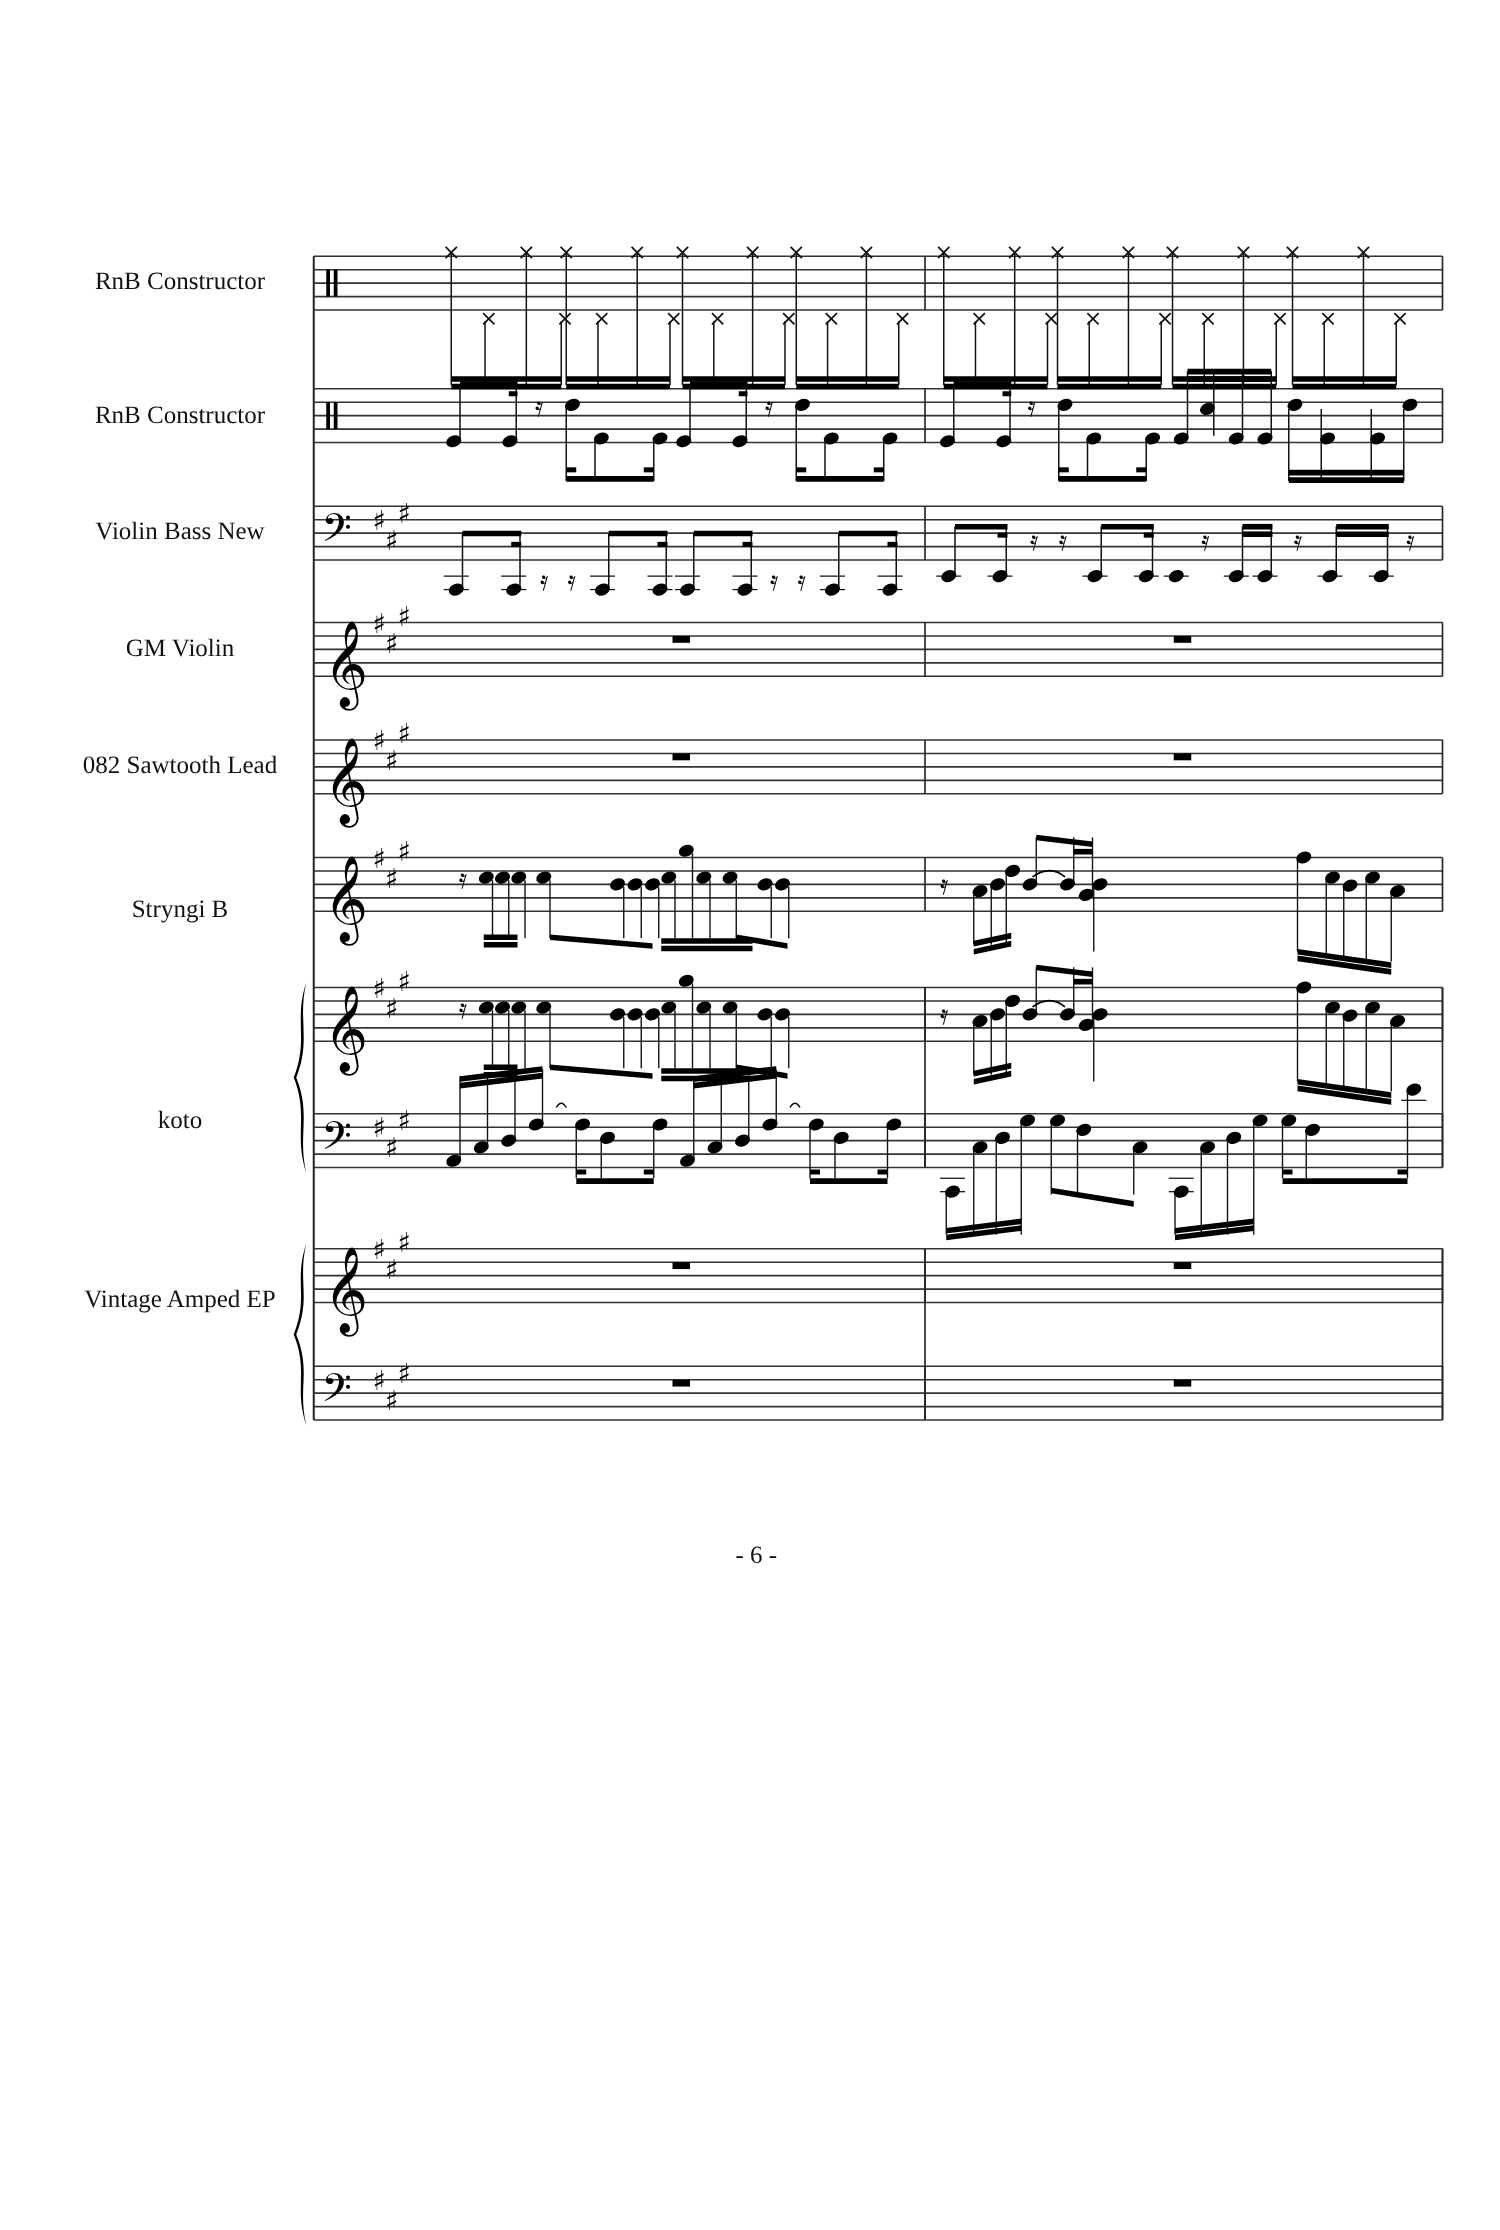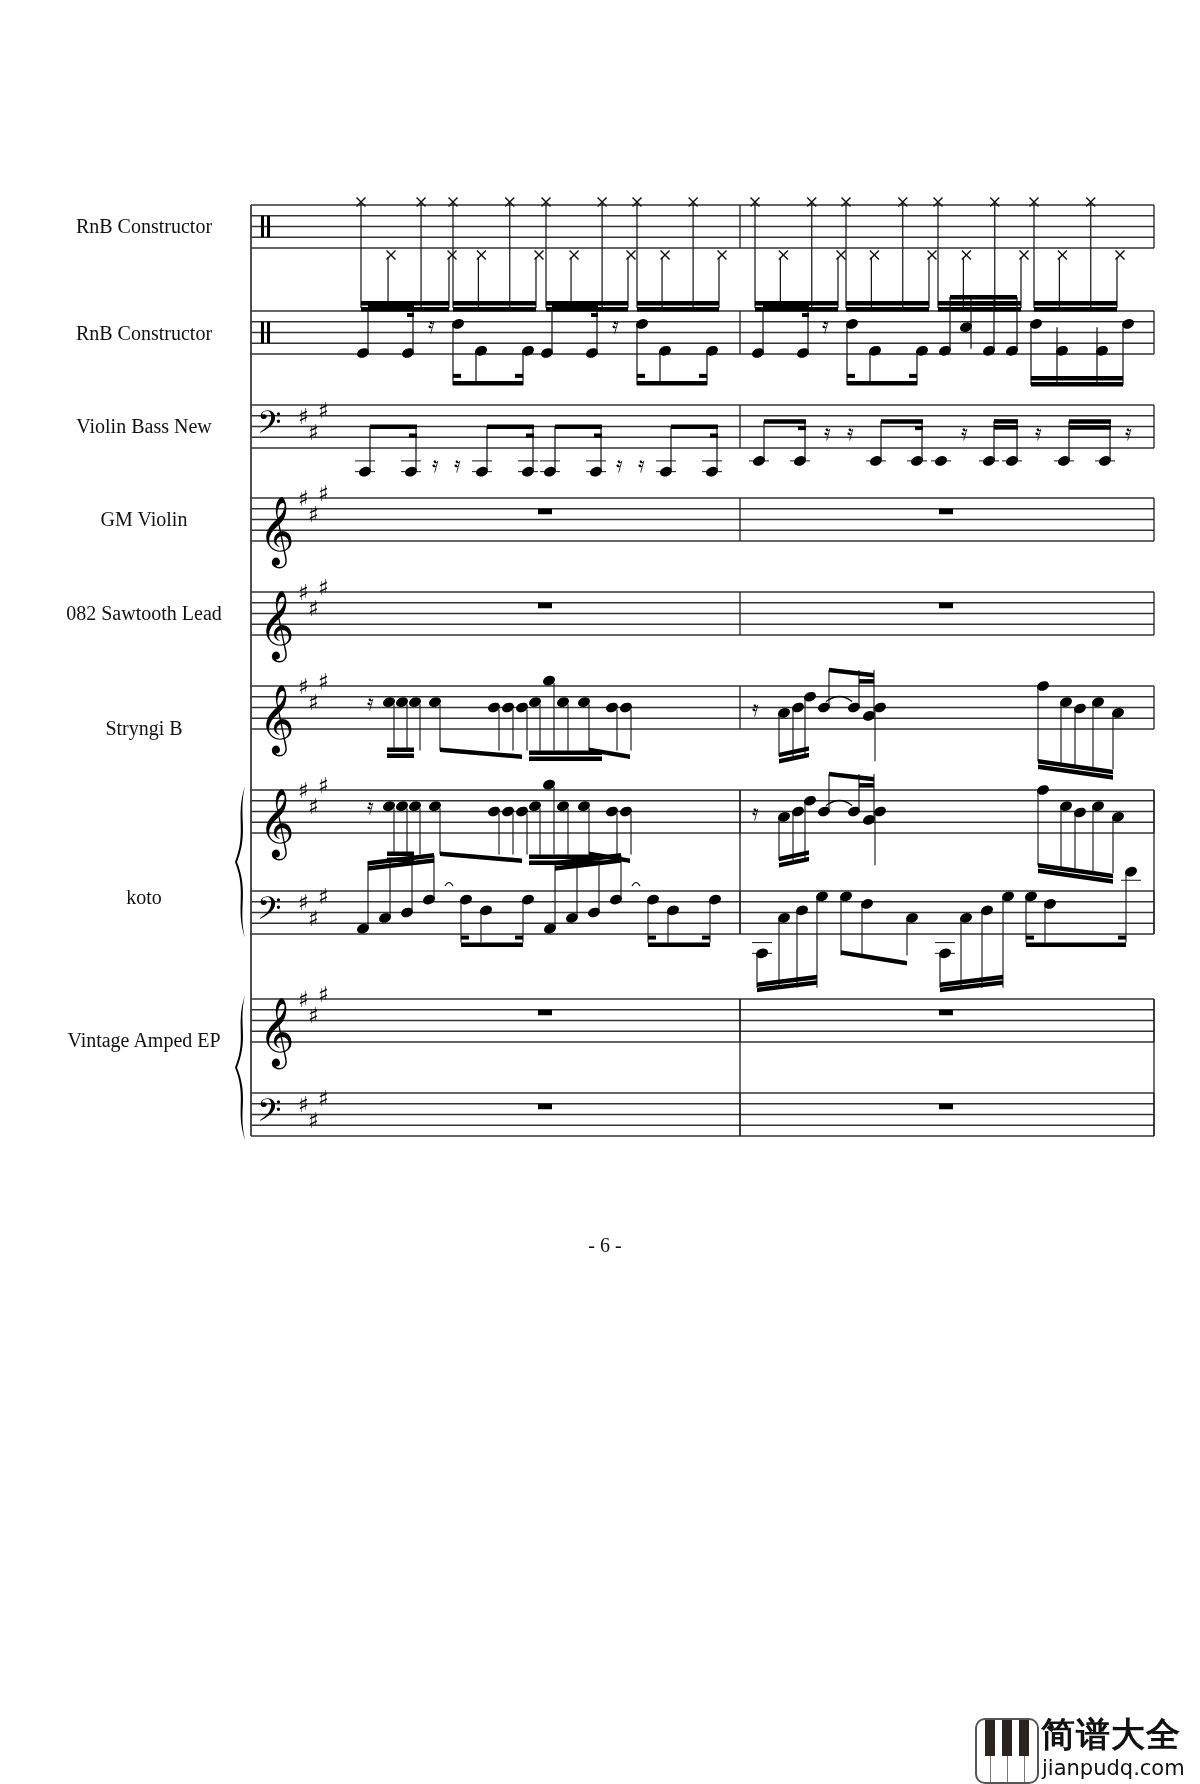--- a/index.html
+++ b/index.html
@@ -674,25 +674,13 @@
       <div class="inst-label" style="left: 144px; top: 426px;">Violin Bass New</div>
       <div class="inst-label" style="left: 144px; top: 519px;">GM Violin</div>
       <div class="inst-label" style="left: 144px; top: 613px;">082 Sawtooth Lead</div>
       <div class="inst-label" style="left: 144px; top: 684px; margin-top: 44px;">Stryngi B</div>
       <div class="inst-label" style="left: 144px; top: 860px; margin-top: 37px;">koto</div>
       <div class="inst-label" style="left: 144px; top: 1040px;">Vintage Amped EP</div>
     </div>
 
   <div class="page-num">- 6 -</div>
 
-  <div class="watermark">
-    <div class="wm-keys">
-      <div class="wm-key" style="left:8px"></div>
-      <div class="wm-key" style="left:25px"></div>
-      <div class="wm-key" style="left:42px"></div>
-      <div class="wm-keyline" style="left:13px"></div>
-      <div class="wm-keyline" style="left:30px"></div>
-      <div class="wm-keyline" style="left:47px"></div>
-    </div>
-    <div class="wm-title">简谱大全</div>
-    <div class="wm-url">jianpudq.com</div>
-  </div>
 </div>
 
 </body></html>

